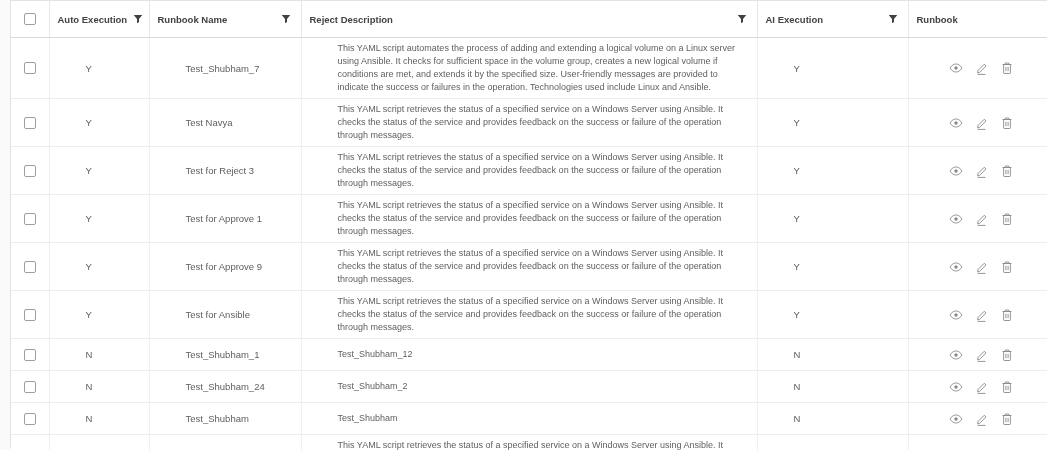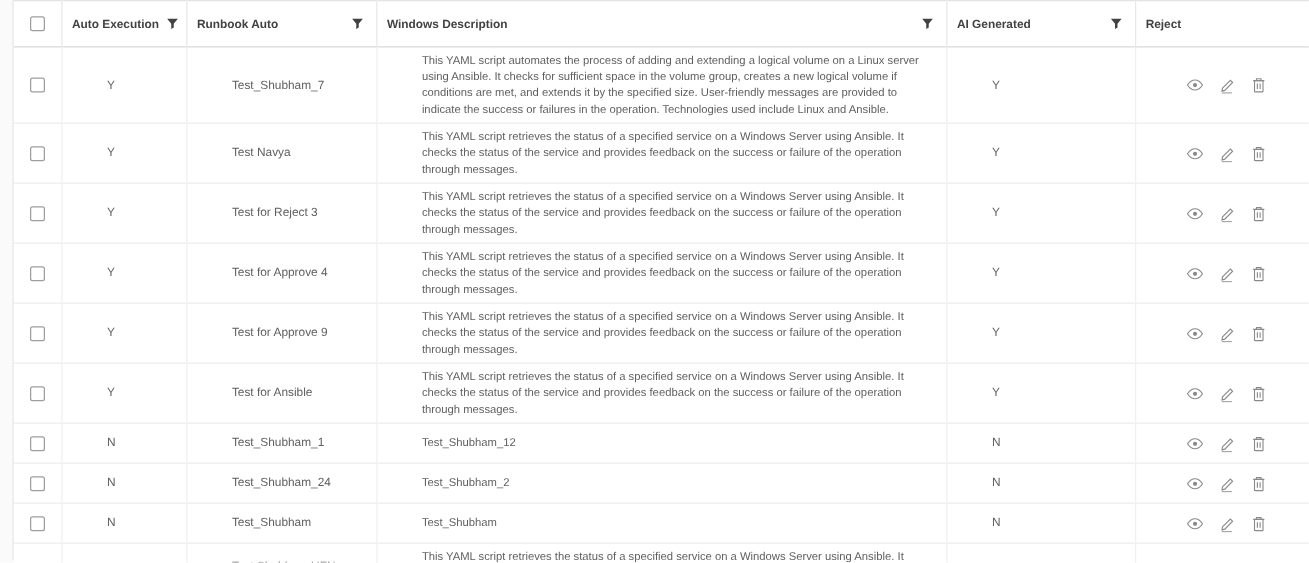--- a/index.html
+++ b/index.html
@@ -117,51 +117,51 @@
             <span>Auto Execution</span>
             <button class="filter-btn">
               <svg width="10" height="10" viewBox="0 0 11 11">
                   <path d="M0.8 1.2 h9.4 L6.6 5.6 v3.2 l-2.2 1.4 V5.6 Z" fill="#424242"></path>
                 </svg>
             </button>
           </div>
         </th>
         <th>
           <div class="th-inner">
-            <span>Runbook Auto</span>
+            <span>Runbook Name</span>
             <button class="filter-btn">
               <svg width="10" height="10" viewBox="0 0 11 11">
                   <path d="M0.8 1.2 h9.4 L6.6 5.6 v3.2 l-2.2 1.4 V5.6 Z" fill="#424242"></path>
                 </svg>
             </button>
           </div>
         </th>
         <th>
           <div class="th-inner">
-            <span>Windows Description</span>
+            <span>Reject Description</span>
             <button class="filter-btn">
               <svg width="10" height="10" viewBox="0 0 11 11">
                   <path d="M0.8 1.2 h9.4 L6.6 5.6 v3.2 l-2.2 1.4 V5.6 Z" fill="#424242"></path>
                 </svg>
             </button>
           </div>
         </th>
         <th>
           <div class="th-inner">
-            <span>AI Generated</span>
+            <span>AI Execution</span>
             <button class="filter-btn">
               <svg width="10" height="10" viewBox="0 0 11 11">
                   <path d="M0.8 1.2 h9.4 L6.6 5.6 v3.2 l-2.2 1.4 V5.6 Z" fill="#424242"></path>
                 </svg>
             </button>
           </div>
         </th>
         <th>
           <div class="th-inner">
-            <span>Reject</span>
+            <span>Runbook</span>
           </div>
         </th>
       </tr>
     </thead>
     <tbody id="grid-body">
   <tr>
     <td class="check-cell">
       <span class="checkbox"></span>
     </td>
     <td>
@@ -281,21 +281,21 @@
   </tr>
 
   <tr>
     <td class="check-cell">
       <span class="checkbox"></span>
     </td>
     <td>
       <span>Y</span>
     </td>
     <td>
-      <span>Test for Approve 4</span>
+      <span>Test for Approve 1</span>
     </td>
     <td class="c-desc">
       <span>This YAML script retrieves the status of a specified service on a Windows Server using Ansible. It checks the status of the service and provides feedback on the success or failure of the operation through messages.</span>
     </td>
     <td>
       <span>Y</span>
     </td>
     <td class="actions-cell">
       <button class="action-btn">
         <svg width="14" height="14" viewBox="0 0 14 14" fill="none" stroke="currentColor" stroke-width="0.9">

